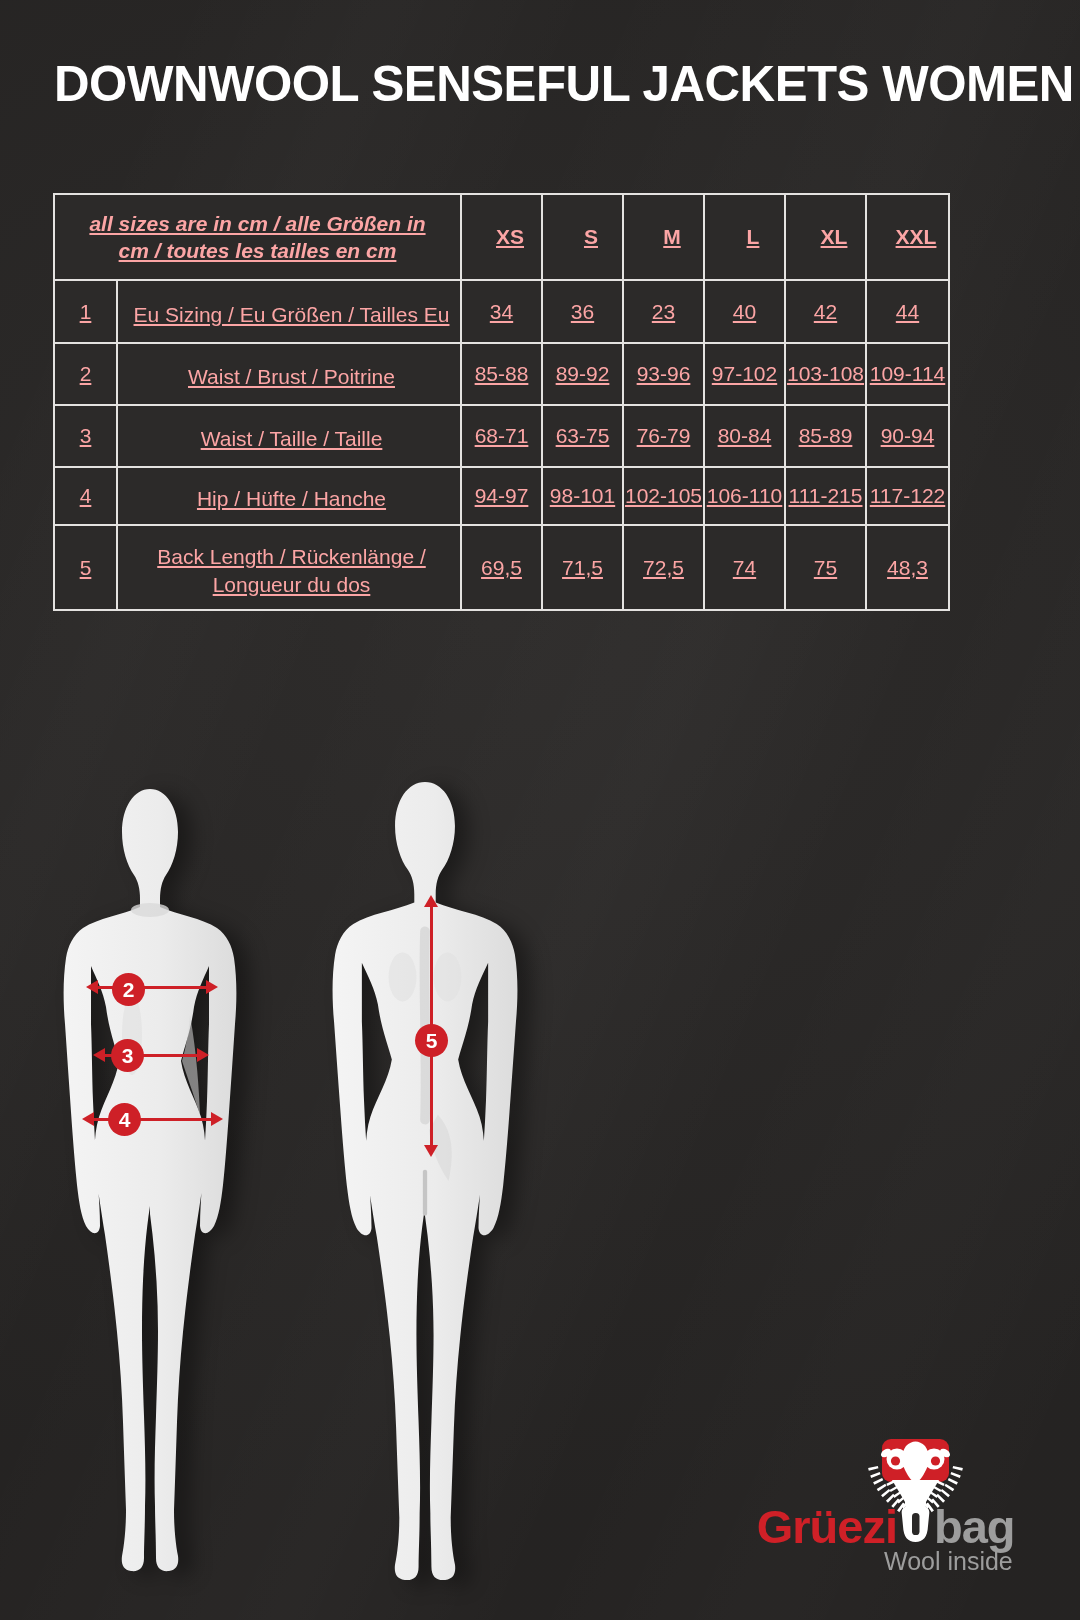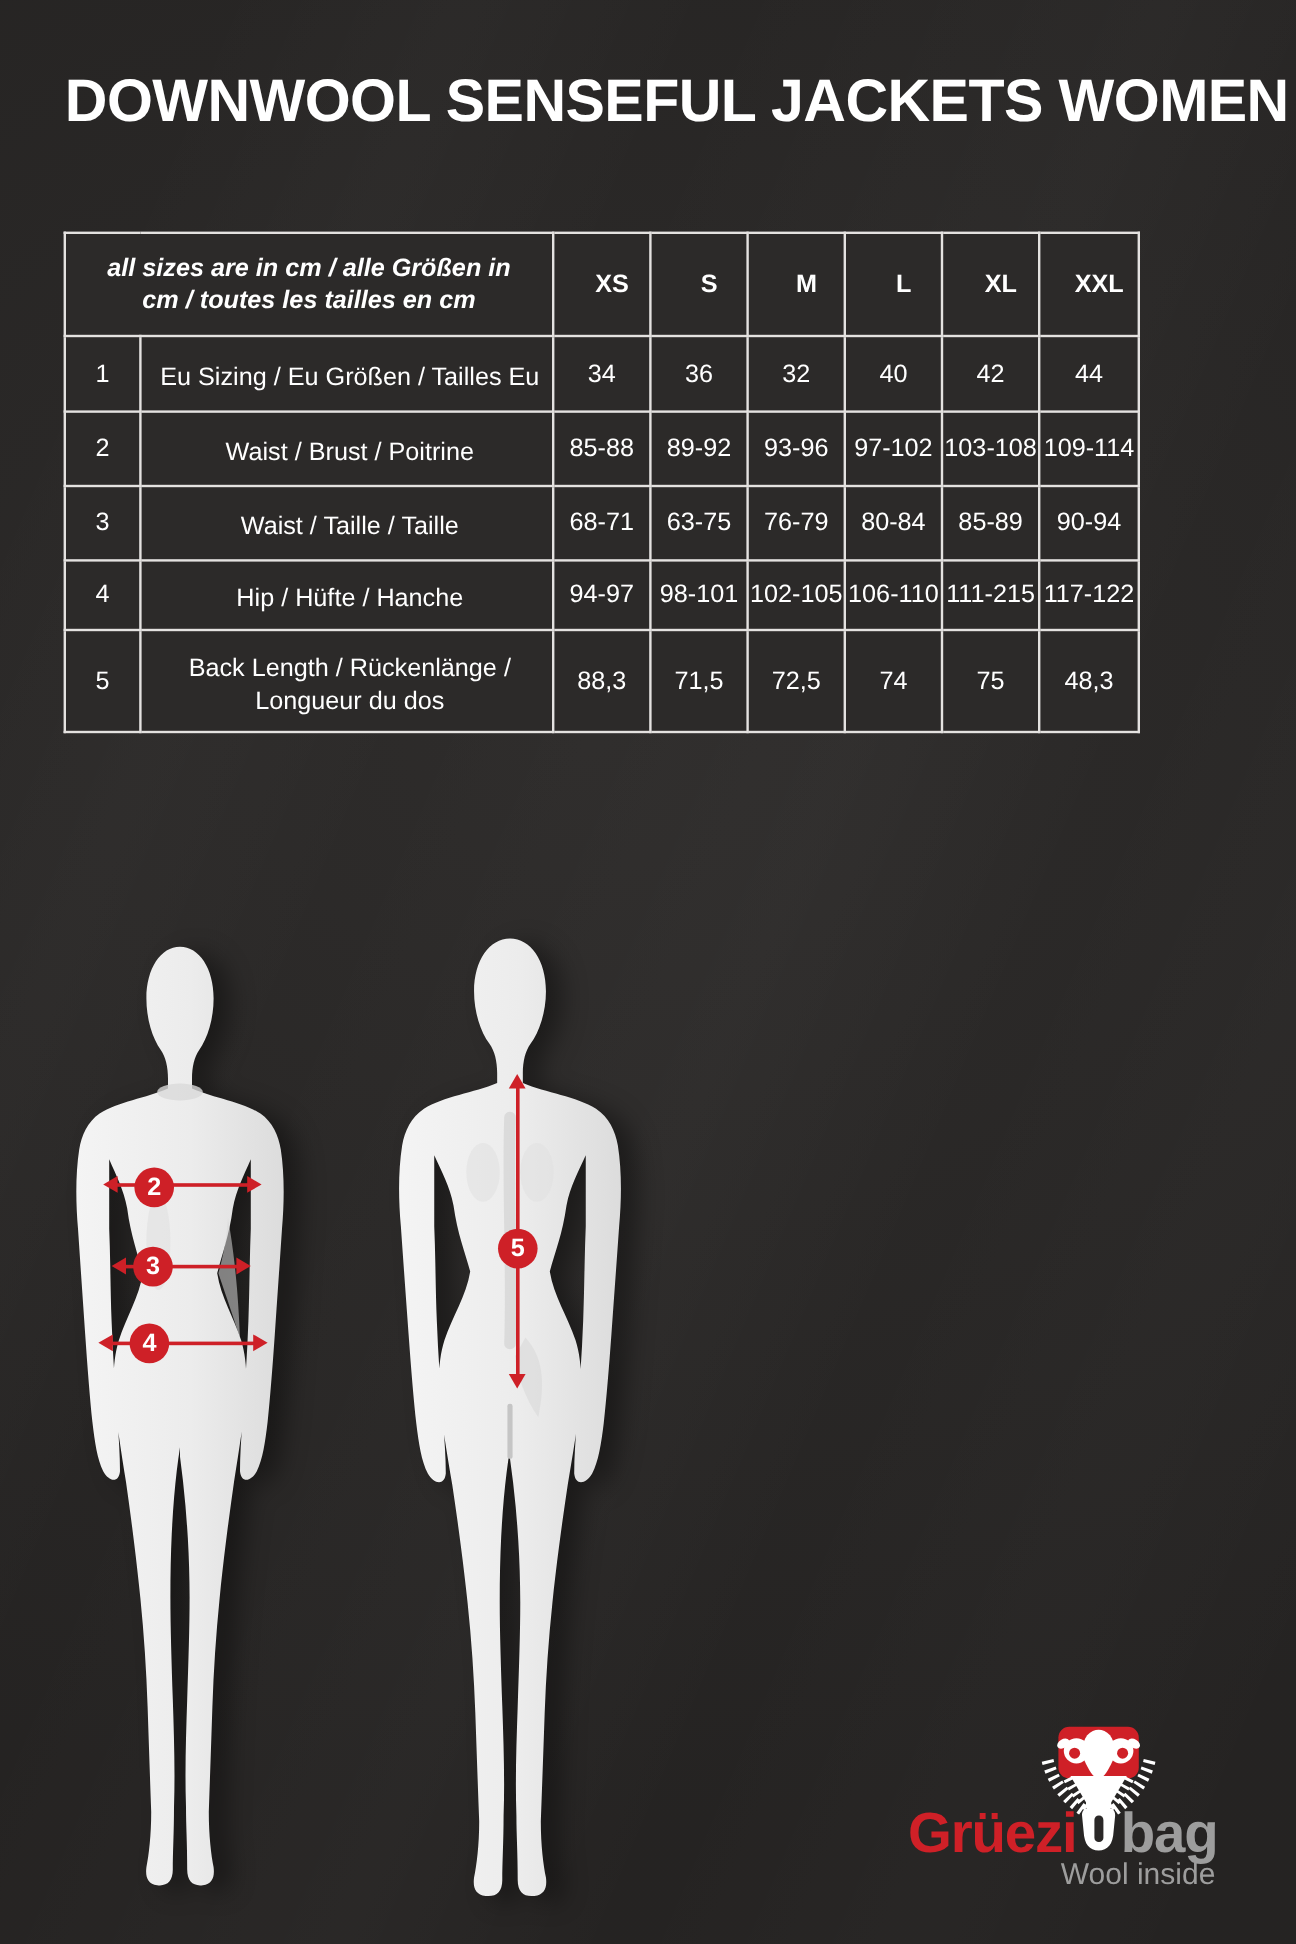--- a/index.html
+++ b/index.html
@@ -17,21 +17,21 @@
   }
   .page-title {
     position:absolute; left:54px; top:55px;
     font-size:50px; font-weight:900; color:#ffffff;
     letter-spacing:-0.5px; white-space:nowrap;
     transform:scaleX(0.985); transform-origin:left top;
   }
   
   table.size-table {
     position:absolute; left:53px; top:193px;
-    border-collapse:collapse; table-layout:fixed; color:#ffffff;
+    border-collapse:collapse; table-layout:fixed; color:#fca5a5;text-decoration:underline;
   }
   table.size-table td {
     border:2px solid #e4e2e0; background:#2c2a29;
     text-align:center; vertical-align:middle;
     font-size:21px; line-height:1.3;
   }
   td.note-cell { font-style:italic; font-weight:700; font-size:20px; line-height:1.45; padding:0 26px; }
   td.szh-cell  { font-weight:700; font-size:25px;padding-left:17px; }
   td.lab-cell  { text-align:left; padding:6px 10px 0 15px;margin-left:48px; }
   tr.r-head { height:86px; }
@@ -90,21 +90,21 @@
     <td class="szh-cell">M</td>
     <td class="szh-cell">L</td>
     <td class="szh-cell">XL</td>
     <td class="szh-cell">XXL</td>
   </tr>
   <tr class="r-1">
     <td>1</td>
     <td class="lab-cell">Eu Sizing / Eu Größen / Tailles Eu</td>
     <td>34</td>
     <td>36</td>
-    <td>32</td>
+    <td>23</td>
     <td>40</td>
     <td>42</td>
     <td>44</td>
   </tr>
   <tr class="r-2">
     <td>2</td>
     <td class="lab-cell">Waist / Brust / Poitrine</td>
     <td>85-88</td>
     <td>89-92</td>
     <td>93-96</td>
@@ -128,21 +128,21 @@
     <td>94-97</td>
     <td>98-101</td>
     <td>102-105</td>
     <td>106-110</td>
     <td>111-215</td>
     <td>117-122</td>
   </tr>
   <tr class="r-5">
     <td>5</td>
     <td class="lab-cell">Back Length / Rückenlänge / Longueur du dos</td>
-    <td>88,3</td>
+    <td>69,5</td>
     <td>71,5</td>
     <td>72,5</td>
     <td>74</td>
     <td>75</td>
     <td>48,3</td>
   </tr>
 </tbody>
   </table>
 
 <div class="fig" style="left:50px; top:785px; width:200px; height:790px;">

